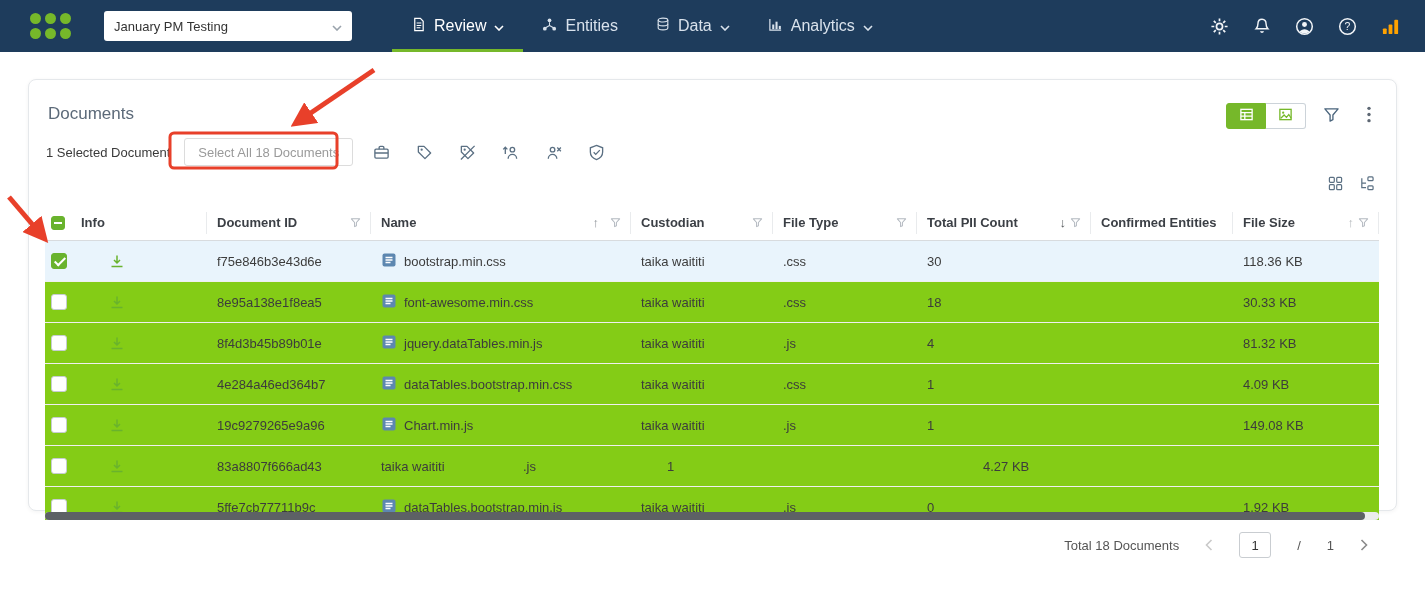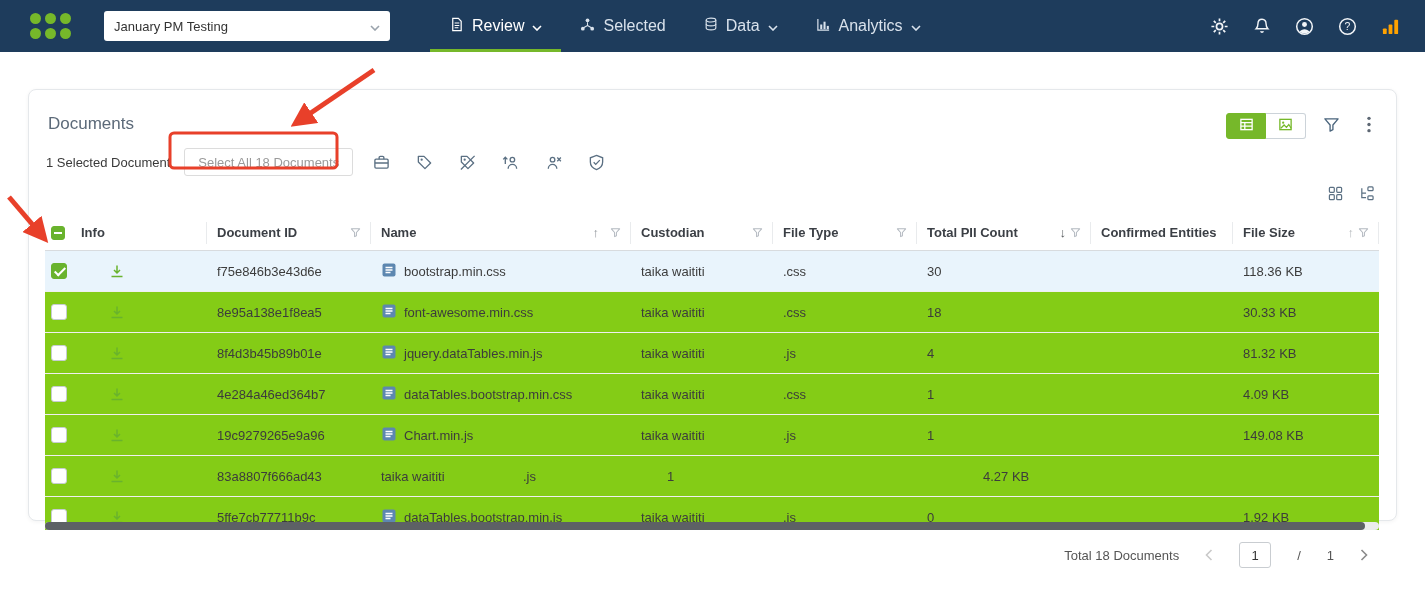--- a/index.html
+++ b/index.html
@@ -12,37 +12,37 @@
   }
 
   
   .navbar{
     position:absolute; top:0; left:0; width:1425px; height:52px;
     background:#1e3c5c; display:flex; align-items:center;
   }
   .logo{ margin-left:30px; display:grid; grid-template-columns:repeat(3,11px); grid-gap:4px; }
   .logo span{ width:11px; height:11px; border-radius:50%; background:#76b82a; }
   .project-select{
-    margin-left:33px; width:286px; height:30px; background:#fff; border-radius:3px;
+    margin-left:33px; width:248px; height:30px; background:#fff; border-radius:3px;
     display:flex; align-items:center; justify-content:space-between;
     padding:0 10px; font-size:13px; color:#333; cursor:pointer;
   }
   .nav-items{ display:flex; margin-left:40px; height:52px; }
   .nav-item{
     display:flex; align-items:center; gap:8px; padding:0 19px;
     color:#d9e2ec; font-size:16px; cursor:pointer;
     border-bottom:3px solid transparent; padding-top:3px;
   }
   .nav-item.active{ border-bottom-color:#76b82a; color:#fff; }
   .nav-right{ margin-left:auto; display:flex; align-items:center; gap:24px; margin-right:25px; color:#f2f5f8; }
   .nav-right .nicon{ cursor:pointer; display:flex; }
 
   
   .card{
-    position:absolute; left:28px; top:89px; width:1369px; height:432px;
+    position:absolute; left:28px; top:79px; width:1369px; height:432px;
     background:#fff; border:1px solid #e5e8eb; border-radius:8px;
     box-shadow:0 1px 4px rgba(0,0,0,.05);
   }
   .page-title{ position:absolute; left:19px; top:24px; font-size:17px; color:#5c6a79; }
   .header-controls{ position:absolute; top:23px; right:14px; display:flex; align-items:center; gap:12px; }
   .toggle-group{ display:flex; }
   .toggle-btn{ width:40px; height:26px; display:flex; align-items:center; justify-content:center; cursor:pointer; background:#fff; border:1px solid #ccd3d9; }
   .toggle-btn.active{ background:#76b82a; border-color:#76b82a; }
   .toggle-btn:first-child{ border-radius:3px 0 0 3px; }
   .toggle-btn:last-child{ border-radius:0 3px 3px 0; border-left:none; }
@@ -145,21 +145,21 @@
     </div>
     <div class="nav-item">
       <span>
         <svg viewBox="0 0 16 16" width="15" height="15">
             <circle cx="8" cy="3.5" r="2" fill="currentColor"></circle>
             <circle cx="3" cy="12.5" r="2" fill="currentColor"></circle>
             <circle cx="13" cy="12.5" r="2" fill="currentColor"></circle>
             <path d="M8 5.5v3.5M8 9l-4.2 2.5M8 9l4.2 2.5" stroke="currentColor" stroke-width="1.1" fill="none"></path>
           </svg>
       </span>
-      <span>Selected</span>
+      <span>Entities</span>
     </div>
     <div class="nav-item">
       <span>
         <svg viewBox="0 0 16 16" width="14" height="14">
             <ellipse cx="8" cy="3.5" rx="5.5" ry="2.2" fill="none" stroke="currentColor" stroke-width="1.3"></ellipse>
             <path d="M2.5 3.5v9c0 1.2 2.5 2.2 5.5 2.2s5.5-1 5.5-2.2v-9" fill="none" stroke="currentColor" stroke-width="1.3"></path>
             <path d="M2.5 8c0 1.2 2.5 2.2 5.5 2.2S13.5 9.2 13.5 8" fill="none" stroke="currentColor" stroke-width="1.3"></path>
           </svg>
       </span>
       <span>Data</span>

